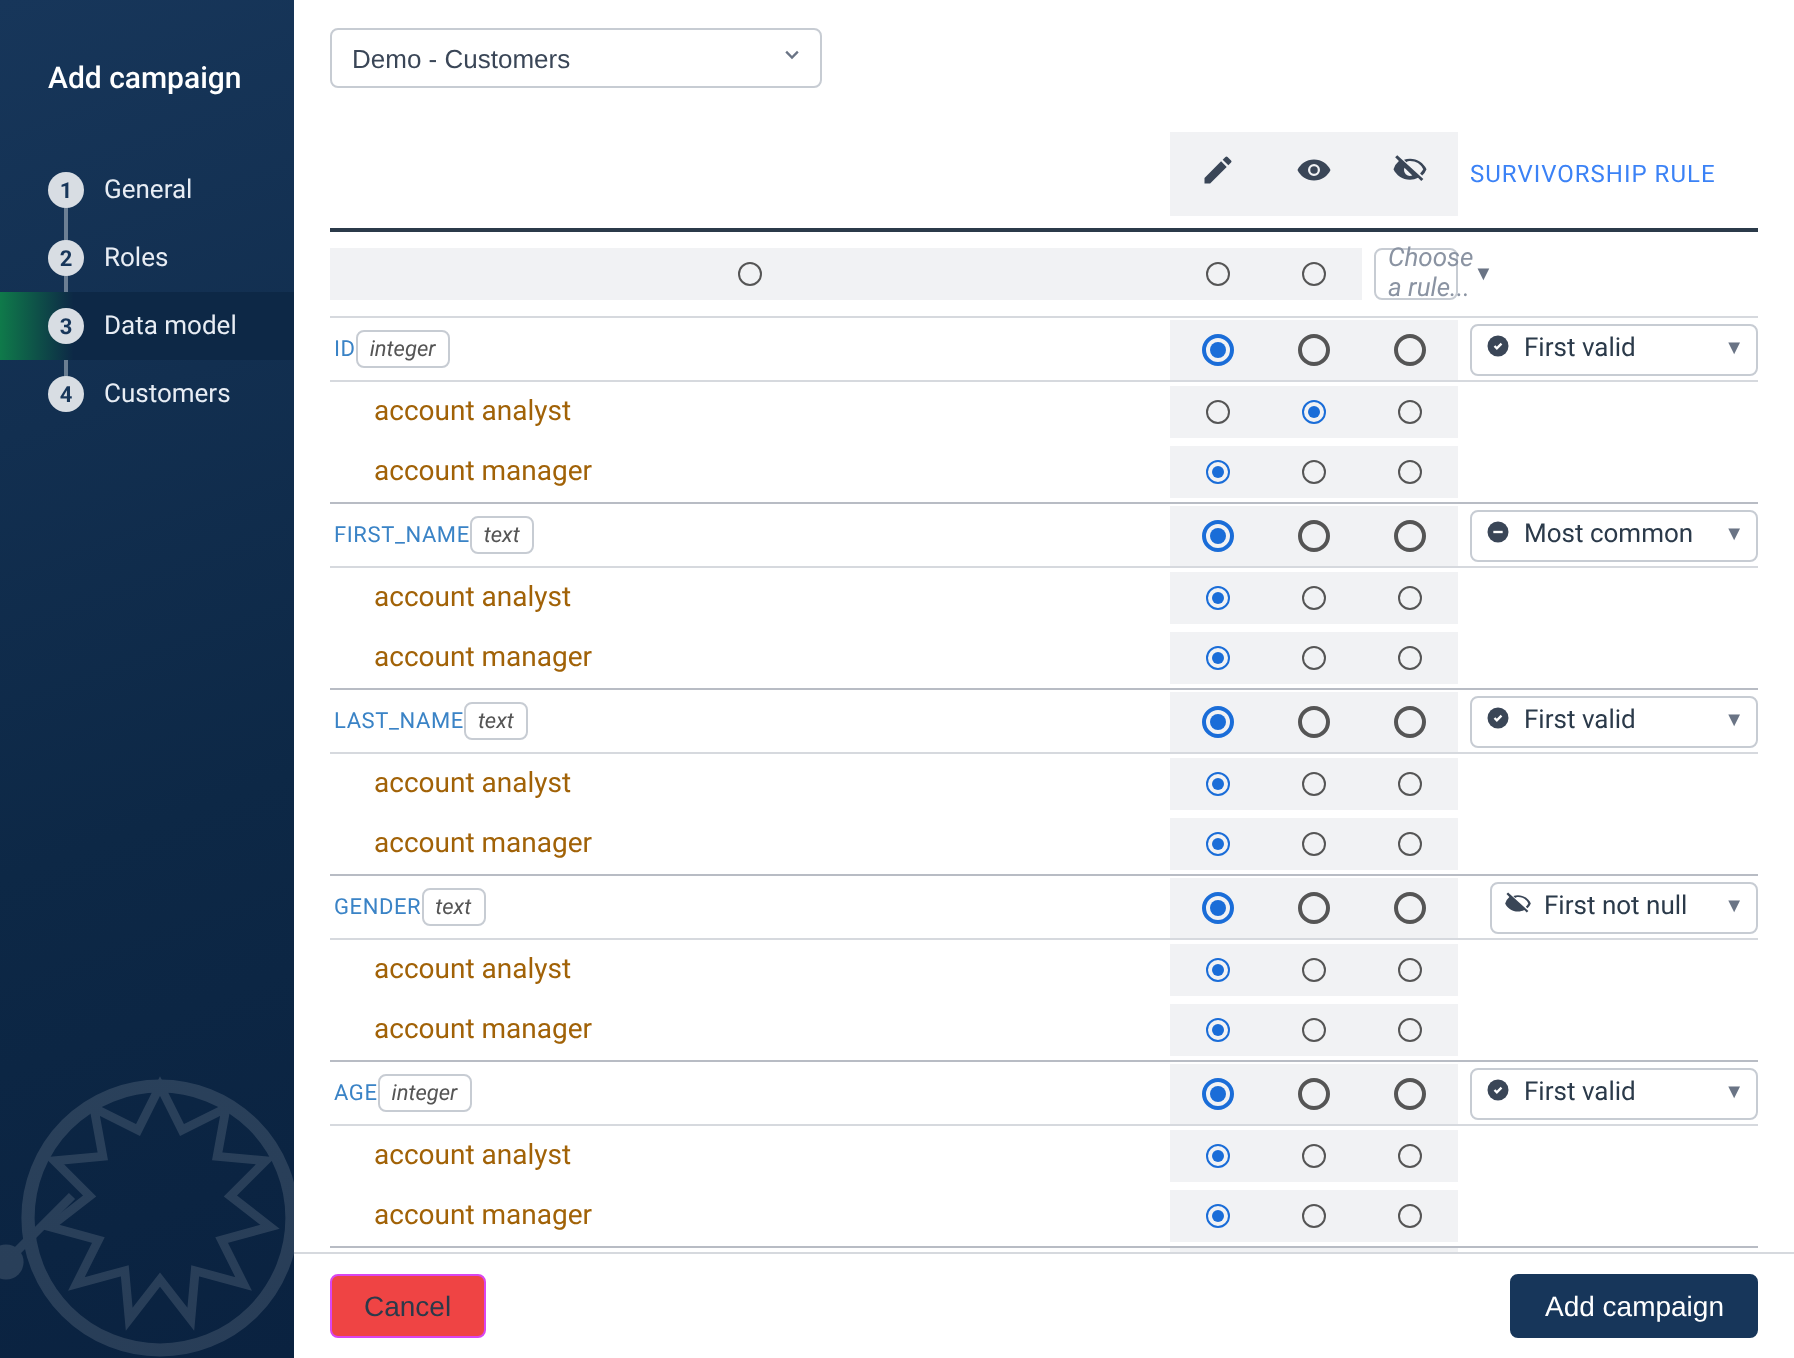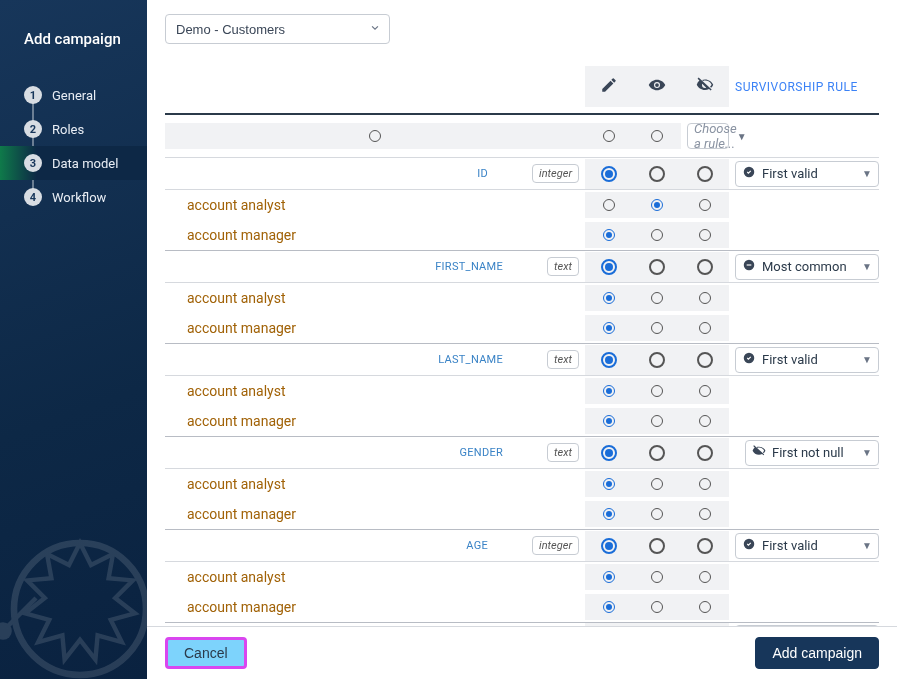--- a/index.html
+++ b/index.html
@@ -9,55 +9,55 @@
   .step { display: flex; align-items: center; padding: 8px 0 8px 24px; position: relative; cursor: pointer; }
   .step.active { background: linear-gradient(90deg, #0f7a4a 0%, #0d2846 25%); }
   .step-num { width: 18px; height: 18px; border-radius: 50%; background: #d8dde3; color: #17365a; font-size: 11px; font-weight: 700; display: flex; align-items: center; justify-content: center; margin-right: 10px; flex-shrink: 0; position: relative; z-index: 2; }
   .step-label { font-size: 13px; font-weight: 400; color: #e8edf4; }
   .steps { position: relative; }
   .steps::before { content: ""; position: absolute; left: 32px; top: 18px; bottom: 18px; width: 2px; background: rgba(216,221,227,0.45); }
   .rosette-bg { position: absolute; bottom: -40px; left: -30px; width: 220px; height: 220px; opacity: 0.12; pointer-events: none; }
 
   .main { flex: 1; display: flex; flex-direction: column; height: 679px; }
   .content { flex: 1; overflow: hidden; padding: 14px 18px 0 18px; }
-  .select-wrap { position: relative; width: 225px; margin-bottom: 16px; }
+  .select-wrap { position: relative; width: 246px; margin-bottom: 16px; }
   .select-wrap select { width: 100%; height: 30px; border: 1px solid #c7ccd3; border-radius: 4px; padding: 0 28px 0 10px; font-size: 13px; color: #3a4657; background: #fff; appearance: none; cursor: pointer; }
   .select-wrap .chev { position: absolute; right: 8px; top: 50%; transform: translateY(-50%); pointer-events: none; color: #6a7485; }
 
   .table { width: 100%; }
   .thead { display: grid; grid-template-columns: 1fr 48px 48px 48px 150px; align-items: center; border-bottom: 2px solid #2b3a4a; padding: 6px 0; }
   .thead .iconcol { text-align: center; color: #3a4657; background: #f1f2f4; padding: 10px 0; }
   .thead .rulecol { font-size: 12px; letter-spacing: 0.5px; color: #3b82f6; padding-left: 6px; }
   .row-header { display: grid; grid-template-columns: 1fr 48px 48px 48px 150px; align-items: center; border-bottom: 1px solid #d6d9de; padding: 8px 0; }
   .row-header .lab { font-weight: 700; color: #2b3a4a; font-size: 13px; padding-left: 2px; }
   .attr-row { display: grid; grid-template-columns: 1fr 48px 48px 48px 150px; align-items: center; border-bottom: 1px solid #d6d9de; }
-  .attr-label-cell { display: flex; justify-content: flex-end; align-items: center; padding: 6px 0 6px 2px; }
+  .attr-label-cell { display: flex; justify-content: flex-start; align-items: center; padding: 6px 0 6px 2px; }
   .attr-name { font-size: 11px; letter-spacing: 0.3px; color: #3a83c6; text-transform: uppercase; }
-  .type-chip { font-size: 11px; font-style: italic; color: #555; border: 1px solid #c7ccd3; border-radius: 4px; padding: 2px 6px; margin-right: 6px; margin-left: 44px; }
+  .type-chip { font-size: 11px; font-style: italic; color: #555; border: 1px solid #c7ccd3; border-radius: 4px; padding: 2px 6px; margin-right: 6px; }
   .sub-row { display: grid; grid-template-columns: 1fr 48px 48px 48px 150px; align-items: center; }
   .role-lab { padding: 7px 0 7px 22px; font-size: 14px; color: #a16207; }
   .radiocell { display: flex; justify-content: center; align-items: center; padding: 7px 0; }
   .radiocell.shaded { background: #f1f2f4; }
   .radio-outer { width: 16px; height: 16px; border: 2px solid #555; border-radius: 50%; display: flex; align-items: center; justify-content: center; cursor: pointer; }
   .radio-outer.small { width: 12px; height: 12px; border-width: 1.5px; }
   .radio-outer.sel .dot { width: 8px; height: 8px; border-radius: 50%; background: #1a6dd8; }
   .radio-outer.sel.small .dot { width: 6px; height: 6px; }
   .radio-outer.sel { border-color: #1a6dd8; }
   .rule-select { display: flex; align-items: center; border: 1px solid #c7ccd3; border-radius: 4px; height: 26px; padding: 0 6px; font-size: 13px; color: #2b3a4a; cursor: pointer; position: relative; background: #fff; }
   .rule-select .ricon { margin-right: 6px; color: #3a4657; }
   .rule-select .rchev { margin-left: auto; color: #6a7485; font-size: 10px; }
   .rule-select.placeholder { font-style: italic; color: #8a93a2; }
   .attr-group { border-bottom: 1px solid #b8bcc4; }
   .attr-group .sub-row + .sub-row .radiocell,
   .attr-group .attr-row + .sub-row .radiocell { }
   .scrollarea { height: 556px; overflow-y: auto; }
 
   .footer { border-top: 1px solid #d6d9de; padding: 10px 18px; display: flex; justify-content: space-between; background: #fff; }
   .btn { height: 32px; padding: 0 16px; border-radius: 4px; font-size: 14px; cursor: pointer; display: flex; align-items: center; }
-  .btn-secondary { background: #7dd3fc; border: 3px solid #d946ef; color: #2b3a4a; }
+  .btn-secondary { background: #ef4444; border: 1px solid #d946ef; color: #2b3a4a; }
   .btn-primary { background: #17365a; border: 1px solid #17365a; color: #fff; }
 
   svg.icon { width: 18px; height: 18px; }
   svg.icon-sm { width: 14px; height: 14px; }
 </style>
 </head>
 <body>
 
 <div class="sidebar">
   <div class="sidebar-title">Add campaign</div>
@@ -69,21 +69,21 @@
       <div class="step">
         <span class="step-num">2</span>
         <span class="step-label">Roles</span>
       </div>
       <div class="step active">
         <span class="step-num">3</span>
         <span class="step-label">Data model</span>
       </div>
       <div class="step">
         <span class="step-num">4</span>
-        <span class="step-label">Workflow</span>
+        <span class="step-label">Customers</span>
       </div>
     </div>
   <svg class="rosette-bg" viewBox="0 0 100 100">
     <circle cx="50" cy="50" r="30" fill="none" stroke="#fff" stroke-width="3"></circle>
     <path d="M50 20 L55 30 L65 25 L63 36 L74 37 L66 45 L75 52 L64 55 L69 65 L58 62 L57 73 L50 64 L43 73 L42 62 L31 65 L36 55 L25 52 L34 45 L26 37 L37 36 L35 25 L45 30 Z" fill="none" stroke="#fff" stroke-width="2"></path>
     <circle cx="15" cy="60" r="4" fill="#fff"></circle>
     <line x1="15" y1="60" x2="30" y2="45" stroke="#fff" stroke-width="2"></line>
   </svg>
 </div>
 

